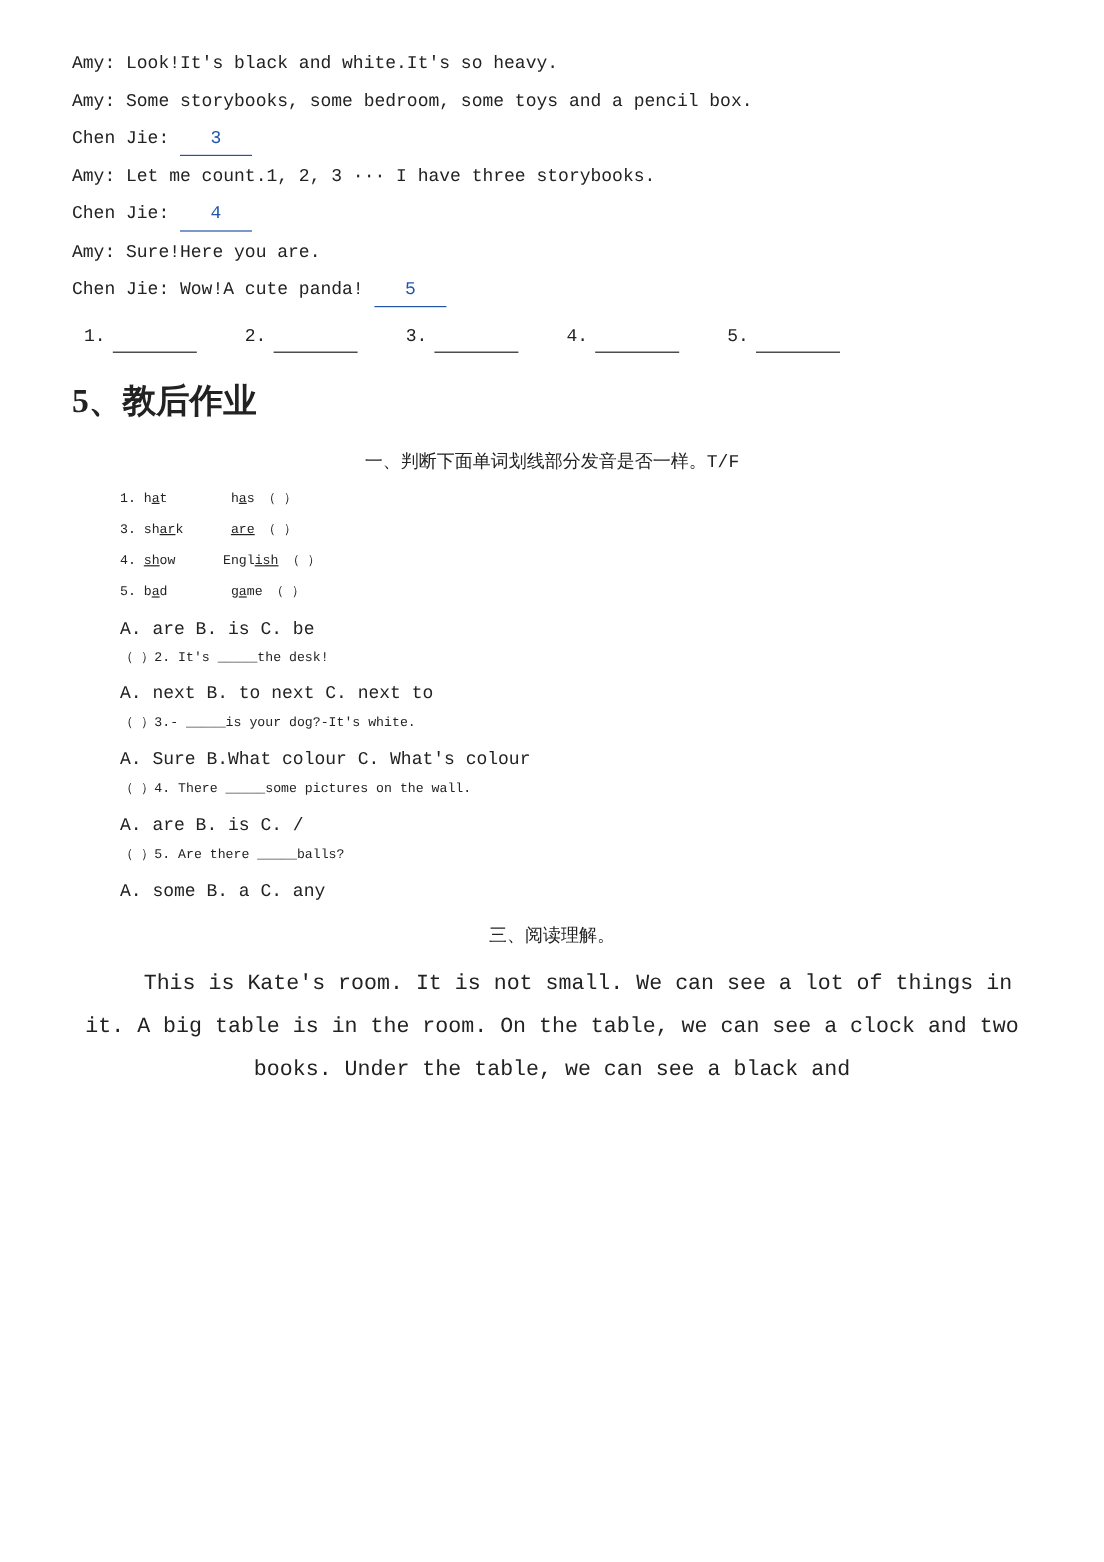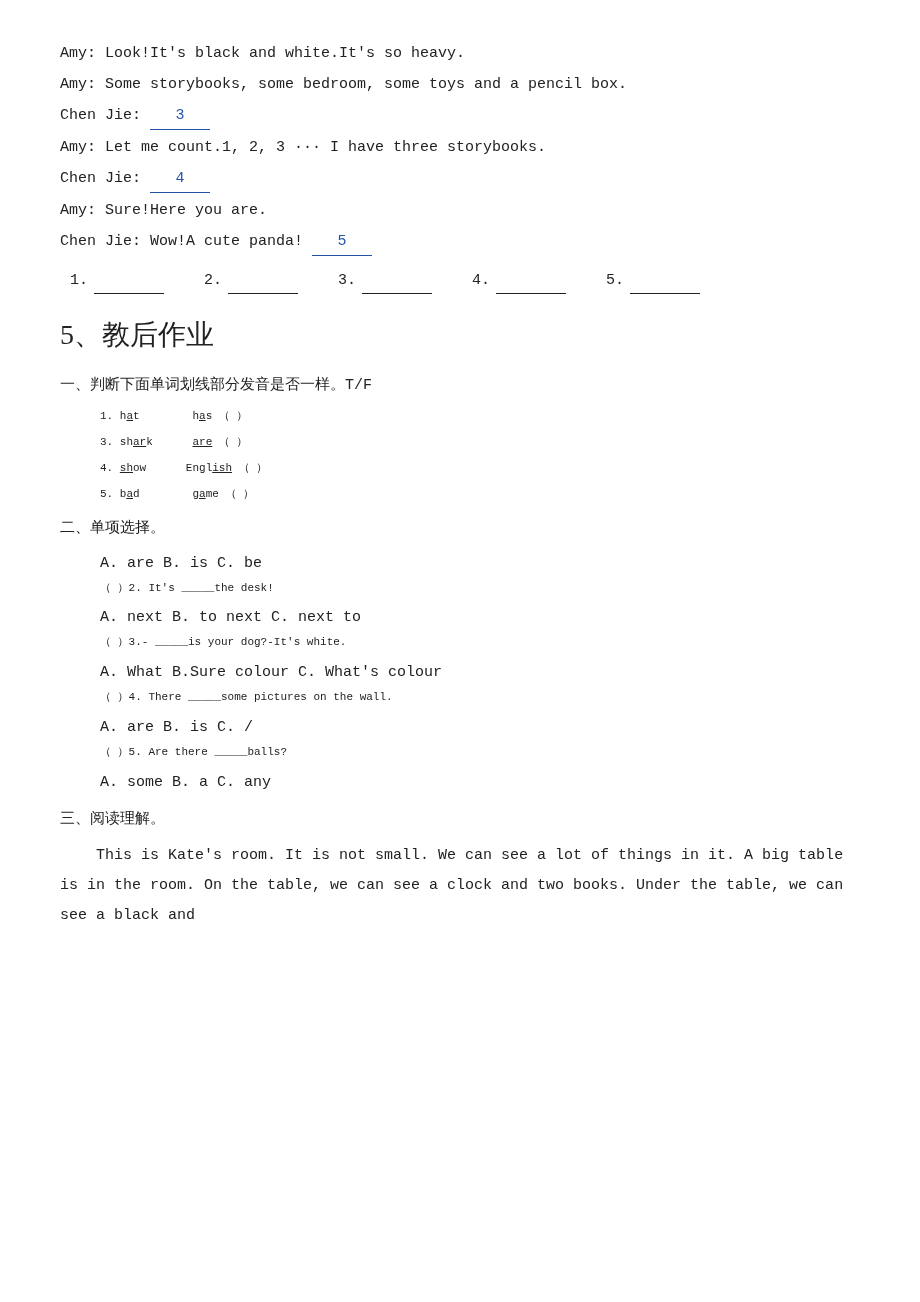--- a/index.html
+++ b/index.html
@@ -45,46 +45,48 @@
       align-items: center;
       gap: 6px;
     }
     .fill-blank-short {
       display: inline-block;
       border-bottom: 1px solid #222;
       min-width: 70px;
     }
     .section-title {
       font-size: 28px;
-      font-weight: normal;
+      font-weight: bold;
       color: #222;
       margin: 16px 0 12px 0;
       font-family: 'SimSun', 'STSong', serif;
     }
     .section-heading {
       font-size: 15px;
       color: #222;
       margin: 10px 0 8px 0;
+      text-align: center;
     }
     .exercise-item {
       margin-bottom: 6px;
       margin-left: 40px;
       font-size: 11px;
     }
     .underline {
       text-decoration: underline;
     }
     .mc-item {
       margin-left: 40px;
       margin-bottom: 2px;
       font-size: 15px;
     }
     .reading-line {
-      font-size: 15px;
+      font-size: 18px;
       line-height: 2;
+      text-align: center;
     }
   </style>
 </head>
 <body>
 
 <div class="dialog-section">
   <div class="dialog-line">
     <span>Amy: Look!It's black and white.It's so heavy.</span>
   </div>
   <div class="dialog-line">
@@ -130,38 +132,37 @@
   </div>
   <div class="exercise-item">
     4. <span class="underline">sh</span>ow &nbsp;&nbsp;&nbsp;&nbsp; Engl<span class="underline">ish</span> （ ）
   </div>
   <div class="exercise-item">
     5. b<span class="underline">a</span>d &nbsp;&nbsp;&nbsp;&nbsp;&nbsp;&nbsp; g<span class="underline">a</span>me （ ）
   </div>
 </div>
 
 <div class="part2-section">
-  <div class="section-heading">二、单项选择。</div>
 
   <div class="mc-item">
     A. are  B. is  C. be
   </div>
 
   <div class="exercise-item">
     （ ）2. It's _____the desk!
   </div>
   <div class="mc-item">
     A. next  B. to next  C. next to
   </div>
 
   <div class="exercise-item">
     （ ）3.- _____is your dog?-It's white.
   </div>
   <div class="mc-item">
-    A. What  B.Sure colour  C. What's colour
+    A. Sure  B.What colour  C. What's colour
   </div>
 
   <div class="exercise-item">
     （ ）4. There _____some pictures on the wall.
   </div>
   <div class="mc-item">
     A. are  B. is  C. /
   </div>
 
   <div class="exercise-item">

